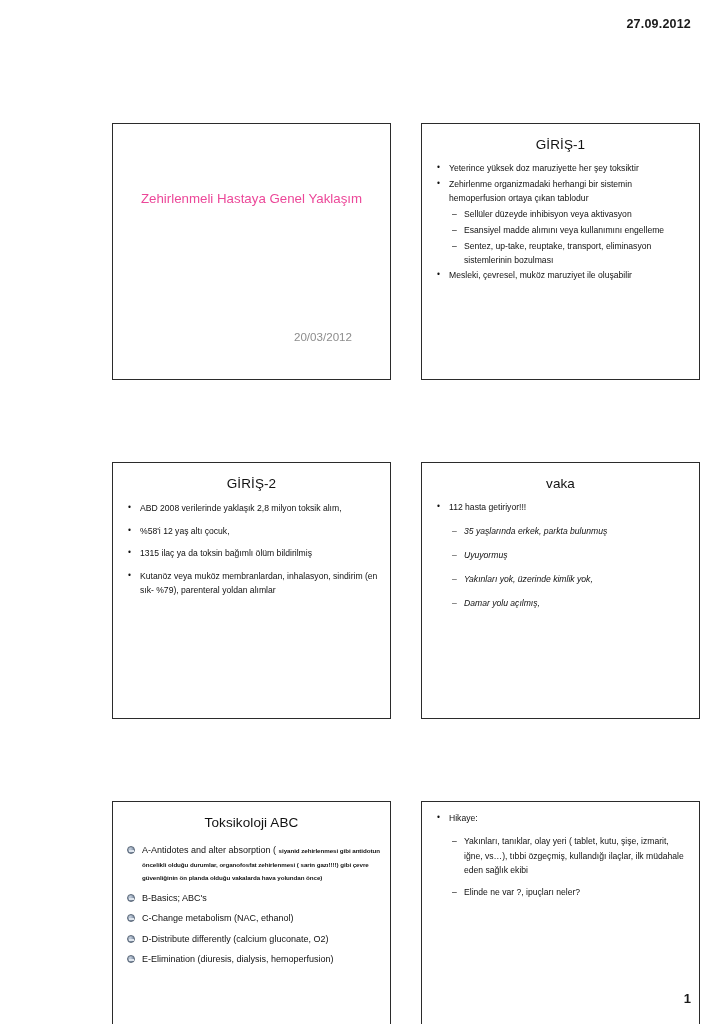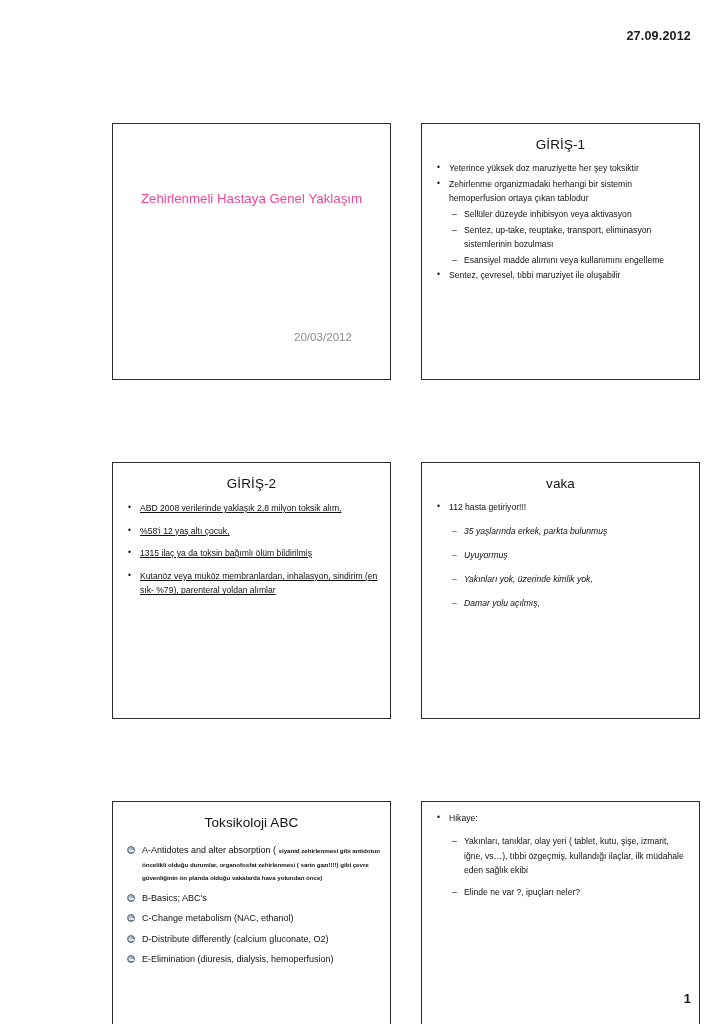--- a/index.html
+++ b/index.html
@@ -12,21 +12,21 @@
     height: 1024px;
     position: relative;
     font-family: "Liberation Sans", sans-serif;
     color: #000000;
     overflow: hidden;
   }
 
   
   .page-date {
     position: absolute;
-    top: 29px;
+    top: 17px;
     right: 33px;
     font-size: 12.5px;
     font-weight: bold;
     letter-spacing: .2px;
     color: #1a1a1a;
   }
   .page-number {
     position: absolute;
     bottom: 18px;
     right: 33px;
@@ -114,21 +114,21 @@
   li.lvl2::before {
     content: "\2013";
     position: absolute;
     left: 16px;
     top: 0;
     font-size: 8.6px;
     color: #111;
   }
 
   
-  .sp-giris2 li.lvl1 { margin-bottom: 8px; line-height: 1.7; text-decoration: underline; }
+  .sp-giris2 li.lvl1 { margin-bottom: 8px; line-height: 1.7; }
   .sp-vaka li.lvl1 { margin-bottom: 10px; }
   .sp-vaka li.lvl2 { margin-bottom: 10px; font-style: italic; }
   .sp-hikaye { margin-top: 52px; }
   .sp-hikaye li.lvl1 { margin-bottom: 8px; }
   .sp-hikaye li.lvl2 { margin-bottom: 7px; line-height: 1.72; }
 
   
   ul.abc-list {
     list-style: none;
     margin: 14px 0 0 0;
@@ -183,23 +183,23 @@
     <div class="title-slide-heading">Zehirlenmeli Hastaya Genel Yaklaşım</div>
     <div class="title-slide-date">20/03/2012</div>
   </div>
 
   <div class="slide">
     <div class="slide-title">GİRİŞ-1</div>
     <ul class="bullets">
       <li class="lvl1">Yeterince yüksek doz maruziyette her şey toksiktir</li>
       <li class="lvl1">Zehirlenme organizmadaki herhangi bir sistemin hemoperfusion ortaya çıkan tablodur</li>
       <li class="lvl2">Sellüler düzeyde inhibisyon veya aktivasyon</li>
+      <li class="lvl2">Esansiyel madde alımını veya kullanımını engelleme</li>
       <li class="lvl2">Sentez, up-take, reuptake, transport, eliminasyon sistemlerinin bozulması</li>
-      <li class="lvl2">Esansiyel madde alımını veya kullanımını engelleme</li>
-      <li class="lvl1">Sentez, çevresel, tıbbi maruziyet ile oluşabilir</li>
+      <li class="lvl1">Mesleki, çevresel, muköz maruziyet ile oluşabilir</li>
     </ul>
   </div>
 
   <div class="slide">
     <div class="slide-title">GİRİŞ-2</div>
     <ul class="bullets sp-giris2">
       <li class="lvl1">ABD 2008 verilerinde yaklaşık 2,8 milyon toksik alım,</li>
       <li class="lvl1">%58'i 12 yaş altı çocuk,</li>
       <li class="lvl1">1315 ilaç ya da toksin bağımlı ölüm bildirilmiş</li>
       <li class="lvl1">Kutanöz veya muköz membranlardan, inhalasyon, sindirim (en sık- %79), parenteral yoldan alımlar</li>

